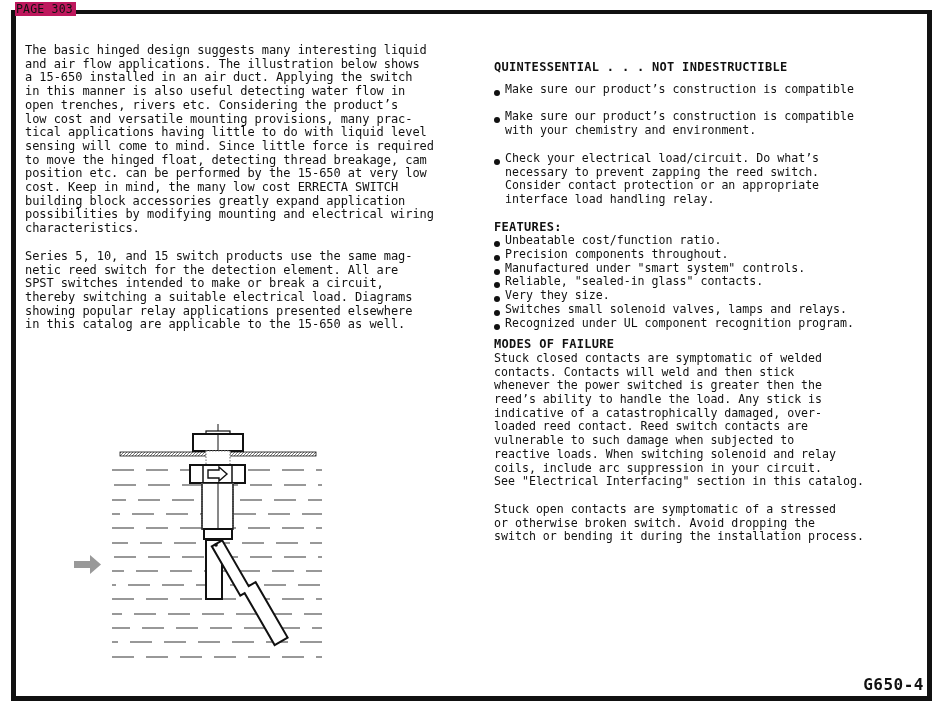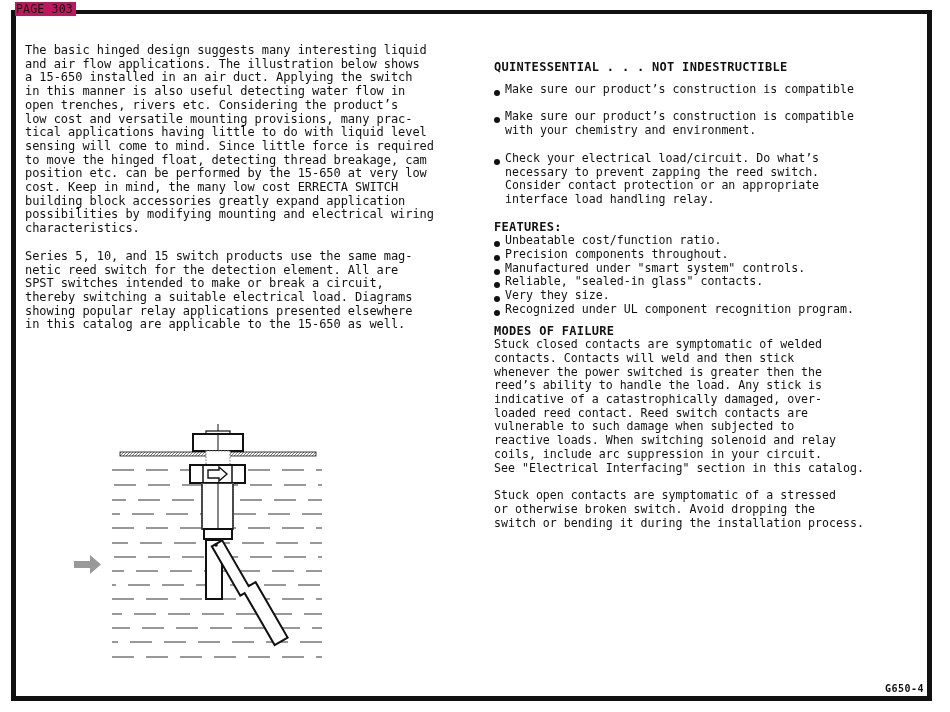--- a/index.html
+++ b/index.html
@@ -100,21 +100,21 @@
   }
   .failure p {
     margin: 0 0 14px 0;
     white-space: pre-line;
   }
   .footer-code {
     position: absolute;
     right: 26px;
     bottom: 18px;
     font-weight: bold;
-    font-size: 10px;
+    font-size: 16px;
     letter-spacing: 0.5px;
   }
   .illustration {
     position: absolute;
     left: 60px;
     top: 400px;
     width: 280px;
     height: 290px;
   }
 </style>
@@ -224,20 +224,21 @@
   </div>
 
   <div class="section">
     <h2 class="heading">FEATURES:</h2>
     <ul class="bullets-small">
       <li>Unbeatable cost/function ratio.</li>
       <li>Precision components throughout.</li>
       <li>Manufactured under "smart system" controls.</li>
       <li>Reliable, "sealed-in glass" contacts.</li>
       <li>Very they size.</li>
+      <li>Switches small solenoid valves, lamps and relays.</li>
       <li>Recognized under UL component recognition program.</li>
     </ul>
   </div>
 
   <div class="section failure">
     <h2 class="heading">MODES OF FAILURE</h2>
     <p>Stuck closed contacts are symptomatic of welded
 contacts. Contacts will weld and then stick
 whenever the power switched is greater then the
 reed’s ability to handle the load. Any stick is

